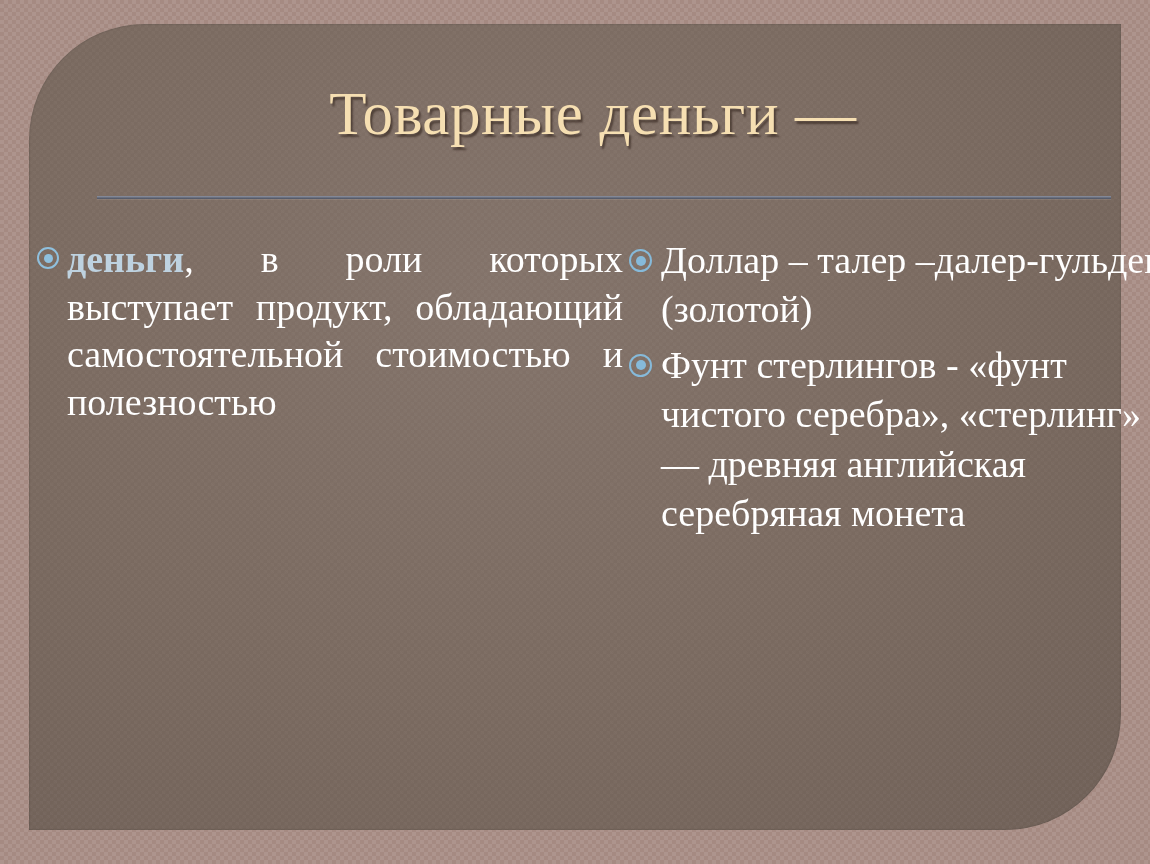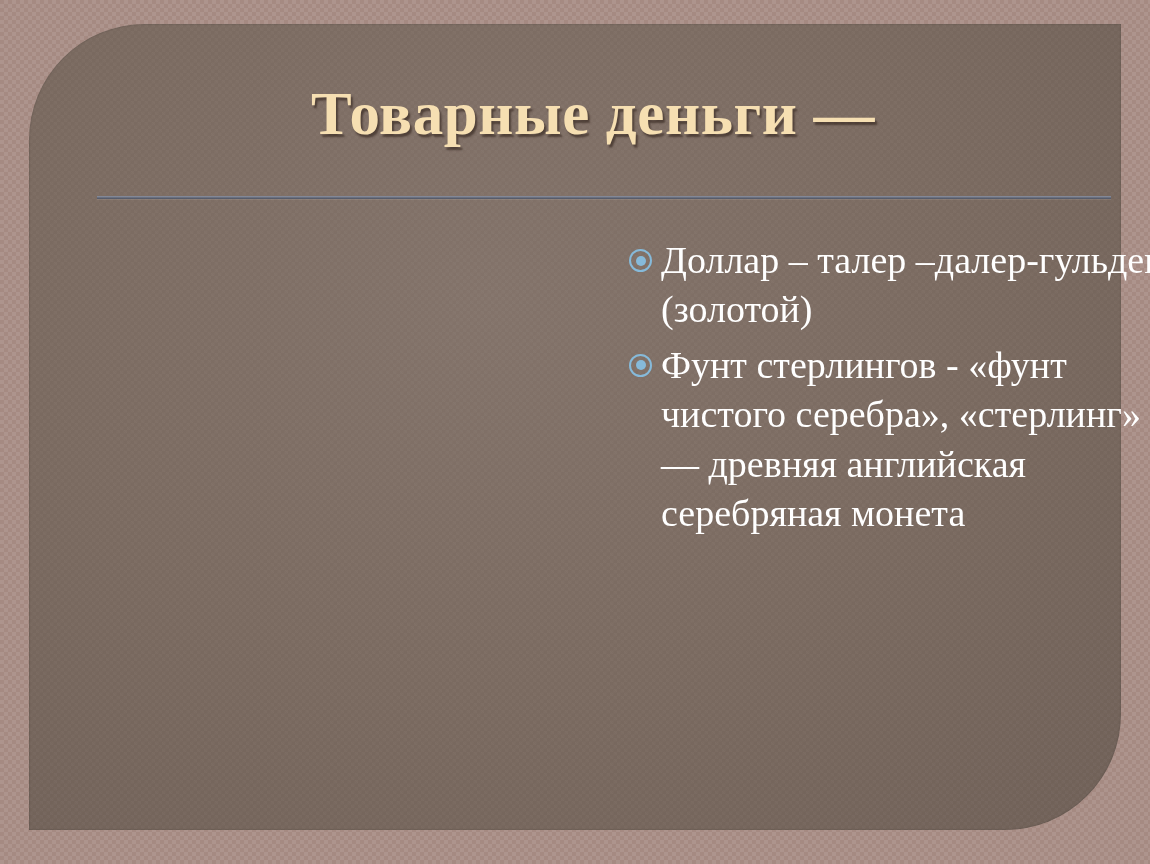--- a/index.html
+++ b/index.html
@@ -51,21 +51,21 @@
   #title-block {
     position: absolute;
     left: 46px;
     top: 58px;
     width: 1036px;
     text-align: center;
   }
 
   #slide-title {
     font-family: "Liberation Serif", "DejaVu Serif", serif;
-    font-weight: bold;
+    font-weight: normal;
     font-size: 61px;
     line-height: 1.06;
     letter-spacing: 0.6px;
     color: #f6dfb2;
     text-shadow: 2px 3px 2px rgba(40,25,18,0.55);
     white-space: nowrap;
   }
 
   #title-rule {
     position: absolute;
@@ -186,20 +186,24 @@
     <div id="title-block">
       <div id="slide-title">Товарные деньги —</div>
     </div>
 
     <div id="title-rule"></div>
 
     <div id="body-cols">
 
       <div class="column" id="col-left">
 
+        <div class="bullet-item">
+          <span class="bullet-marker"></span>
+          <span class="bullet-text"><span class="emphasis-word"> деньги</span><span>, в роли которых выступает продукт, обладающий самостоятельной стоимостью и полезностью</span></span>
+        </div>
 
 
       </div>
 
       <div class="column" id="col-right">
 
         <div class="bullet-item">
           <span class="bullet-marker"></span>
           <span class="bullet-text"><span>Доллар – талер –далер-гульден (золотой)</span></span>
         </div>

